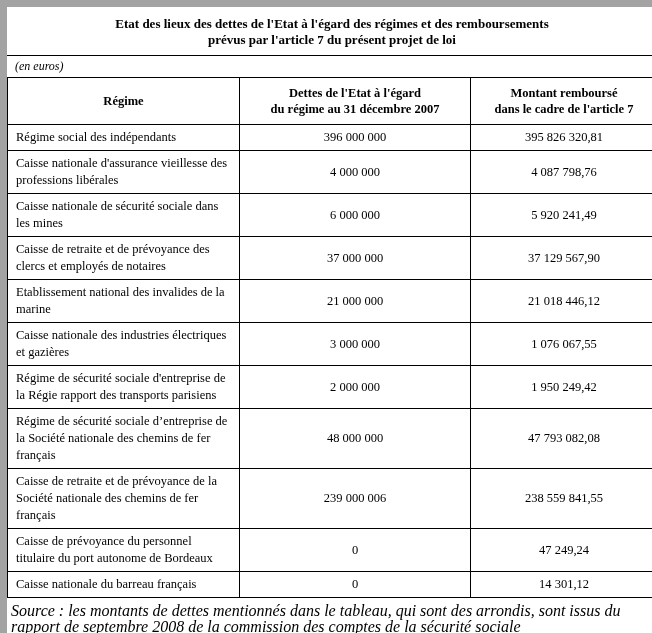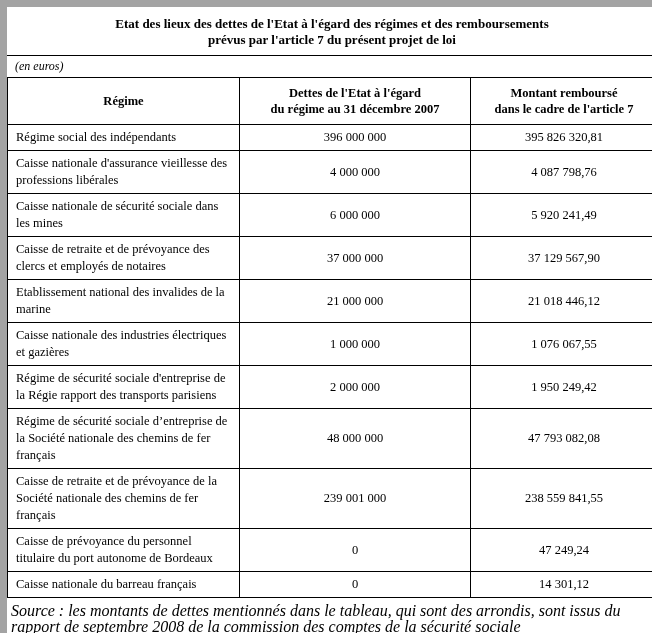--- a/index.html
+++ b/index.html
@@ -125,36 +125,36 @@
           <td class="cell-num">37 000 000</td>
           <td class="cell-num">37 129 567,90</td>
         </tr>
         <tr>
           <td class="cell-regime">Etablissement national des invalides de la marine</td>
           <td class="cell-num">21 000 000</td>
           <td class="cell-num">21 018 446,12</td>
         </tr>
         <tr>
           <td class="cell-regime">Caisse nationale des industries électriques et gazières</td>
-          <td class="cell-num">1 000 000</td>
+          <td class="cell-num">3 000 000</td>
           <td class="cell-num">1 076 067,55</td>
         </tr>
         <tr>
           <td class="cell-regime">Régime de sécurité sociale d'entreprise de la Régie rapport des transports parisiens</td>
           <td class="cell-num">2 000 000</td>
           <td class="cell-num">1 950 249,42</td>
         </tr>
         <tr>
           <td class="cell-regime">Régime de sécurité sociale d’entreprise de la Société nationale des chemins de fer français</td>
           <td class="cell-num">48 000 000</td>
           <td class="cell-num">47 793 082,08</td>
         </tr>
         <tr>
           <td class="cell-regime">Caisse de retraite et de prévoyance de la Société nationale des chemins de fer français</td>
-          <td class="cell-num">239 001 000</td>
+          <td class="cell-num">239 000 006</td>
           <td class="cell-num">238 559 841,55</td>
         </tr>
         <tr>
           <td class="cell-regime">Caisse de prévoyance du personnel titulaire du port autonome de Bordeaux</td>
           <td class="cell-num">0</td>
           <td class="cell-num">47 249,24</td>
         </tr>
         <tr>
           <td class="cell-regime">Caisse nationale du barreau français</td>
           <td class="cell-num">0</td>

